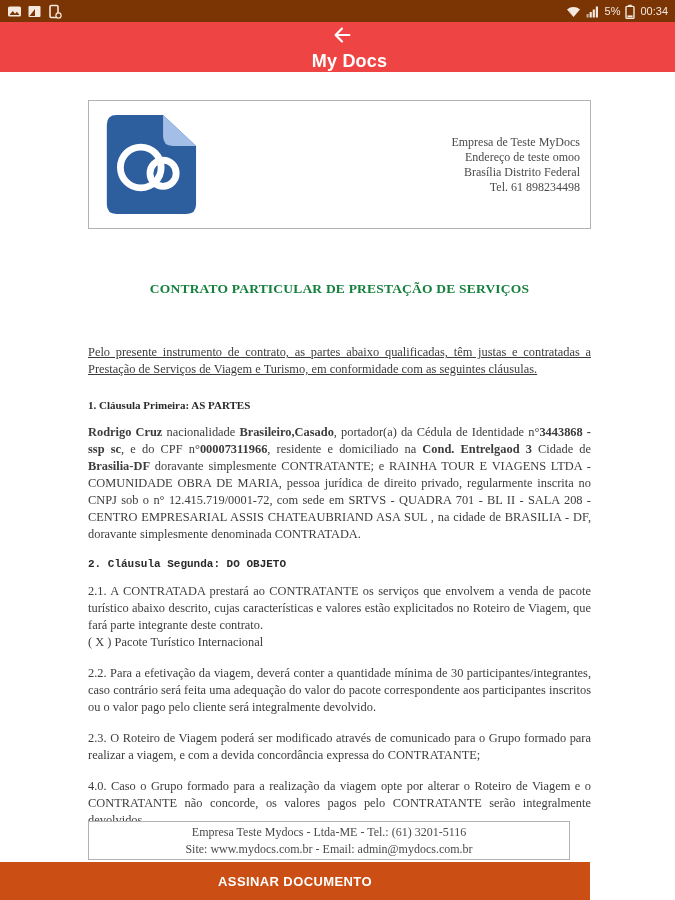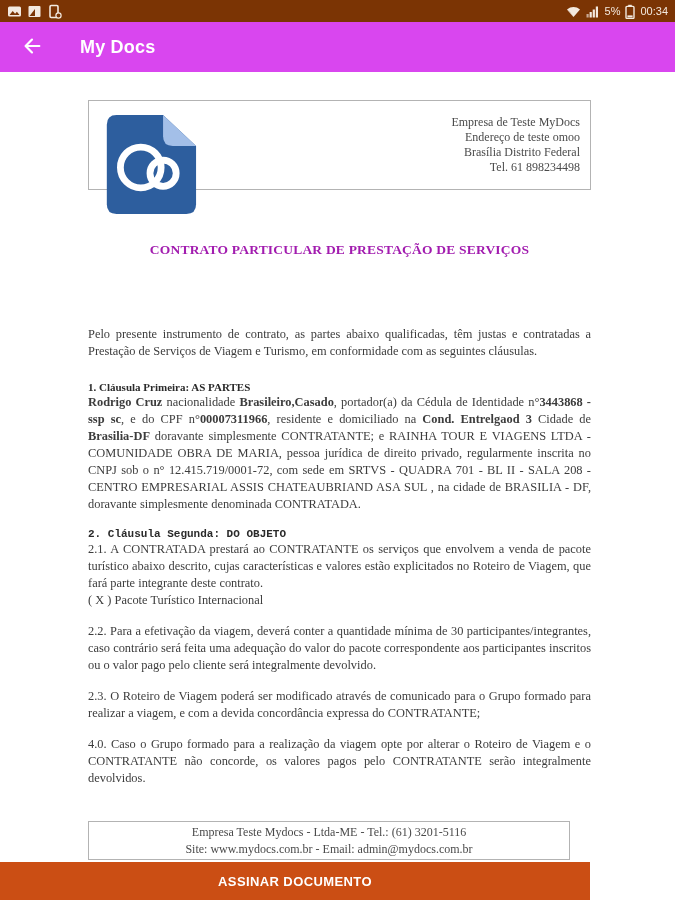--- a/index.html
+++ b/index.html
@@ -22,25 +22,26 @@
     color: #f3e9df;
     font-family: "Liberation Sans", sans-serif;
     font-size: 11px;
   }
   .sb-group { display: flex; align-items: center; gap: 5px; }
   .sb-group svg { display: block; }
 
   
   .app-bar {
     height: 50px;
-    background: #d946ef;
+    background: #ef4444;
     display: flex;
     align-items: center;
     color: #ffffff;
     font-family: "Liberation Sans", sans-serif;
+    flex-direction: column;
   }
   .back-btn {
     width: 48px; height: 48px;
     margin-left: 8px;
     display: flex; align-items: center; justify-content: center;
     cursor: pointer;
     background: none; border: none;
   }
   .app-title {
     font-size: 18px;
@@ -55,60 +56,60 @@
     position: relative;
     width: 675px;
     height: 790px;
     background: #ffffff;
     overflow: hidden;
   }
   .doc { margin-left: 88px; width: 503px; color: #3c3c3c; }
 
   .header-box {
     margin-top: 28px;
-    height: 90px;
+    height: 129px;
     border: 1px solid #b3b3b3;
     display: flex;
     justify-content: space-between;
   }
   .logo-wrap { padding: 12px 0 0 12px; }
   .company {
     align-self: center;
     text-align: right;
     padding-right: 10px;
     font-size: 12px;
     line-height: 15px;
     color: #4a4a4a;
   }
 
   .doc-title {
     margin-top: 52px;
     text-align: center;
     font-weight: bold;
     font-size: 13.5px;
     line-height: 16px;
-    color: #a21caf;
+    color: #15803d;
     letter-spacing: 0.2px;
   }
 
   .para {
     font-size: 12.4px;
     line-height: 17px;
     text-align: justify;
   }
-  .intro { margin-top: 68px; }
+  .intro { margin-top: 47px; text-decoration: underline; }
   .clause-heading {
     margin-top: 20px;
     font-size: 11px;
     line-height: 14px;
     font-weight: bold;
     color: #2a2a2a;
   }
   .clause-heading.second { margin-top: 14px; font-family: Liberation Mono, monospace; }
-  .p-block { margin-top: 0; }
+  .p-block { margin-top: 12px; }
   .p-gap { margin-top: 14px; }
 
   .footer-box {
     position: absolute;
     left: 88px;
     bottom: 2px;
     width: 482px;
     height: 39px;
     border: 1px solid #b3b3b3;
     text-align: center;

